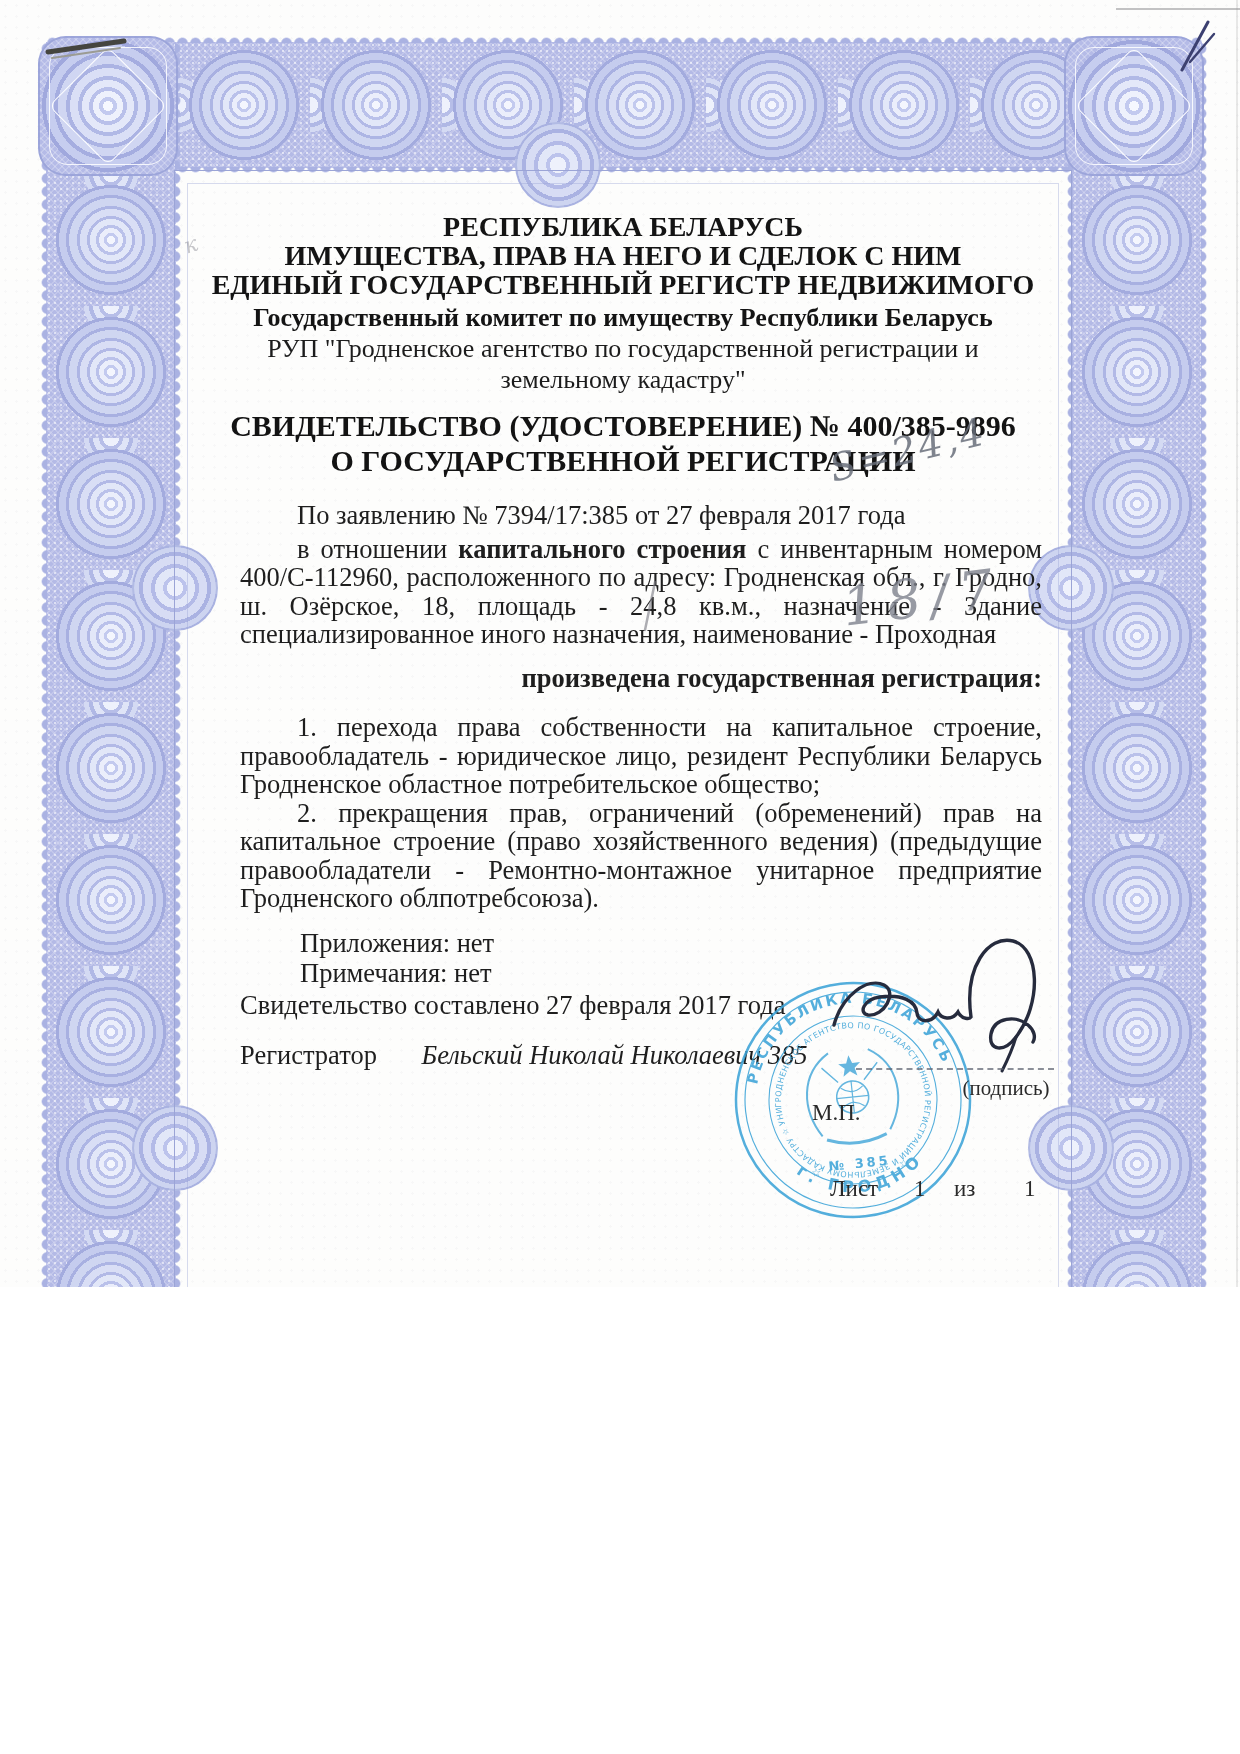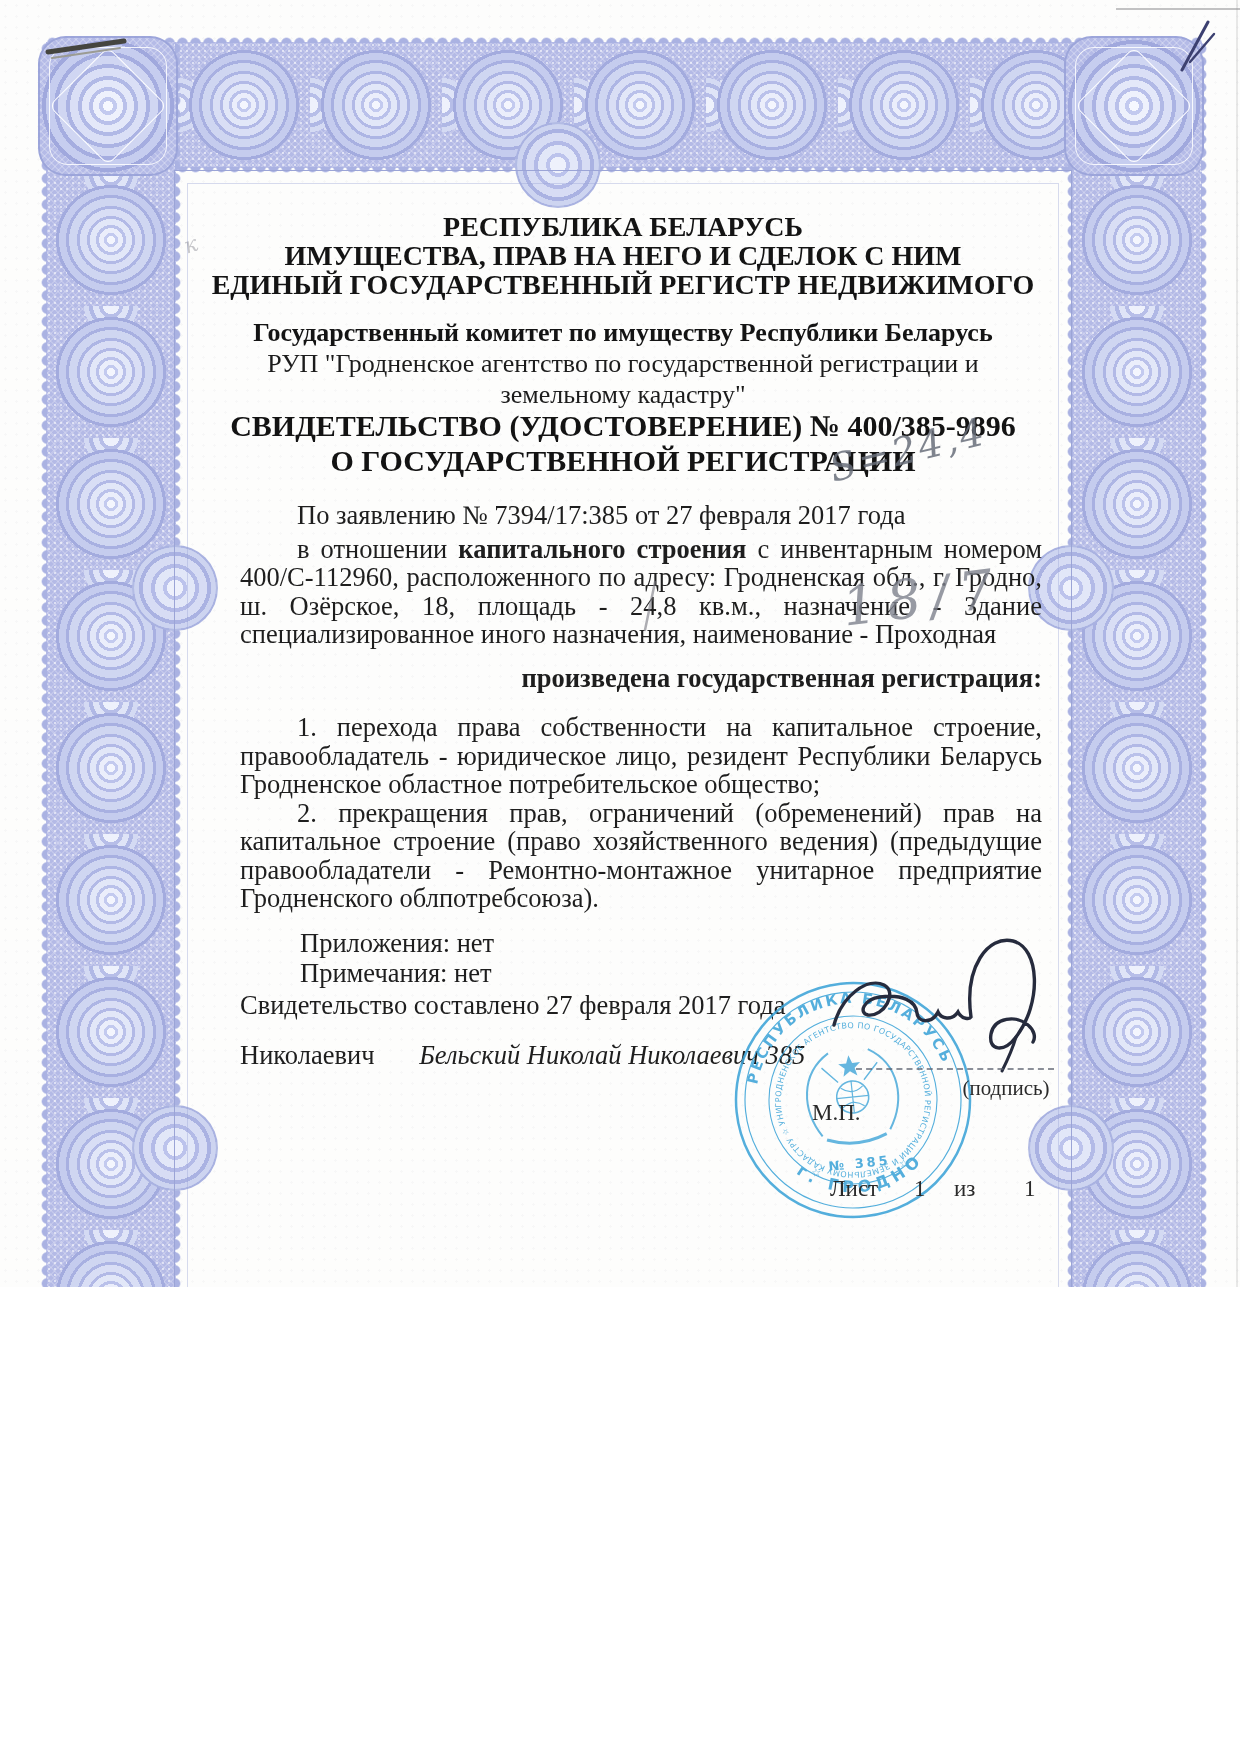--- a/index.html
+++ b/index.html
@@ -44,21 +44,21 @@
   .bump{position:absolute;width:86px;height:86px;border-radius:50%;
     border:2px solid rgba(160,170,220,.6);box-sizing:border-box;
     background:radial-gradient(circle,#eef1fc 0 8px,#bcc3ec 8px 12px,#e2e7f8 12px 20px,#b3bae7 20px 24px,#d7dcf4 24px 32px,#aab2e2 32px 36px,#cdd4f0 36px 41px,#b7bee8 41px 43px);}
 
   .inner-frame{position:absolute;left:174px;top:170px;width:898px;height:1420px;border:1.5px solid #9ba4d6;box-sizing:border-box;}
   .inner-frame2{position:absolute;left:187px;top:183px;width:872px;height:1394px;border:1px solid rgba(155,164,214,.4);box-sizing:border-box;}
 
   
   .hdr{position:absolute;left:200px;top:212px;width:846px;text-align:center;line-height:29px;}
   .hdr .b1{font-weight:bold;font-size:28px;color:#141414;}
-  .hdr .b2{font-weight:bold;font-size:26px;margin-top:19px;color:#141414;}
+  .hdr .b2{font-weight:bold;font-size:26px;margin-top:4px;color:#141414;}
   .hdr .r1{font-size:26px;margin-top:2px;color:#1c1c1c;}
   .ttl{position:absolute;left:200px;top:408px;width:846px;text-align:center;font-weight:bold;font-size:30px;line-height:35px;color:#131313;}
   .bodytext{position:absolute;left:240px;top:492px;width:802px;font-size:26.5px;line-height:28.5px;text-align:justify;color:#1e1e1e;}
   .bodytext p{margin:0;text-indent:57px;}
   .p1{padding-top:9px;margin-bottom:5px !important;text-align:left;}
   .p3{font-weight:bold;margin-top:15px !important;text-align:right;}
   .p4{margin-top:21px !important;}
   .flowline{position:absolute;font-size:26.5px;color:#1e1e1e;}
   .ital{font-style:italic;}
 
@@ -129,21 +129,21 @@
     <p class="p3">произведена государственная регистрация:</p>
     <p class="p4">1. перехода права собственности на капитальное строение, правообладатель - юридическое лицо, резидент Республики Беларусь Гродненское областное потребительское общество;</p>
     <p>2. прекращения прав, ограничений (обременений) прав на капитальное строение (право хозяйственного ведения) (предыдущие правообладатели - Ремонтно-монтажное унитарное предприятие Гродненского облпотребсоюза).</p>
   </div>
 
   <div class="flowline" style="left:300px;top:928px;">Приложения: нет</div>
   <div class="flowline" style="left:300px;top:958px;">Примечания: нет</div>
   <div class="flowline" style="left:240px;top:990px;">Свидетельство составлено 27 февраля 2017 года</div>
 
   <div class="flowline" style="left:240px;top:1040px;">
-    <span>Николаевич</span>
+    <span>Регистратор</span>
     <span class="ital" style="margin-left:38px;text-align:center;">Бельский Николай Николаевич 385</span>
   </div>
 
   <svg class="stamp" width="250" height="250" viewBox="0 0 250 250">
     <defs>
       <path id="arcTop" d="M 28 125 A 97 97 0 0 1 222 125"></path>
       <path id="arcBottom" d="M 50 180 A 94 94 0 0 0 200 180"></path>
       <path id="ringInner" d="M 53 125 A 72 72 0 1 1 197 125 A 72 72 0 1 1 53 125"></path>
     </defs>
     <g transform="rotate(-6 125 125)">

